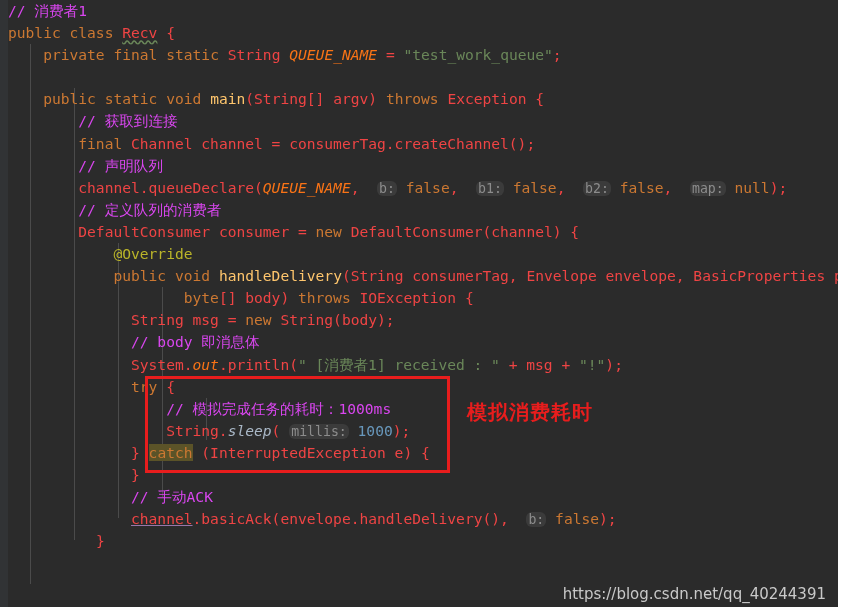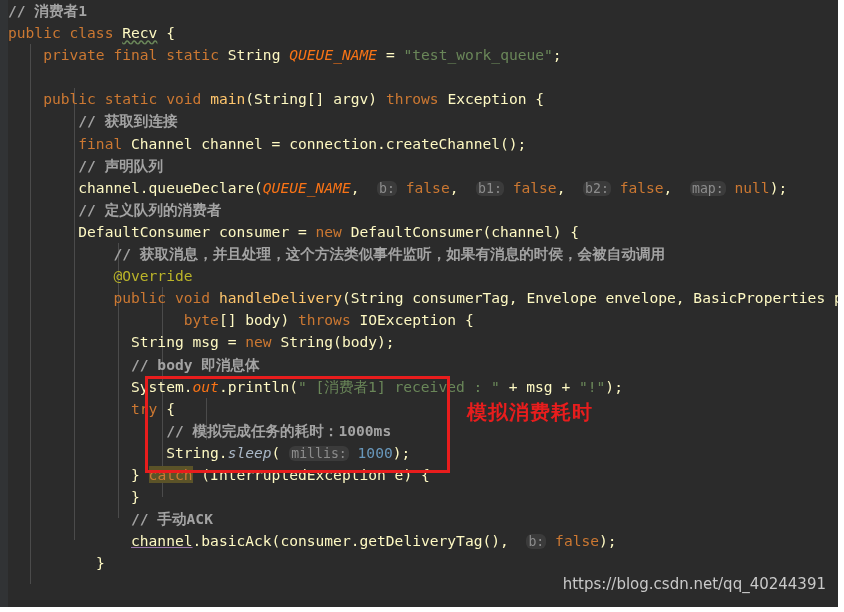--- a/index.html
+++ b/index.html
@@ -49,27 +49,27 @@
     height: 22.1px;
     line-height: 22.1px;
     font-family: "DejaVu Sans Mono", monospace;
     font-size: 14.6px;
     white-space: pre;
     color: #a9b7c6;
   }
 
   
   .kw      { color: #cc7832; }
-  .cmt     { color: #a3a3a3; font-weight: bold; }         
+  .cmt     { color: #d946ef; }         
   .str     { color: #6a8759; }         
   .num     { color: #6897bb; }         
   .fld     { color: #f97316; font-style: italic; text-align: center; }  
   .mth     { color: #ffc66d; }         
   .anno    { color: #bbb529; }         
-  .plain   { color: #fef9c3; }
+  .plain   { color: #ef4444; }
   .stat-m  { color: #a9b7c6; font-style: italic; }
   .squig   { text-decoration: underline wavy #6a8759; text-decoration-skip-ink: none; }
   .under   { text-decoration: underline; text-decoration-color: #9876aa; }
 
   
   .hint {
     background: #3b3b3b;
     color: #8c8c8c;
     border-radius: 6px;
     padding: 0 2px;
@@ -117,21 +117,21 @@
     font-size: 20px;
     font-weight: bold;
     letter-spacing: 1px;
     white-space: nowrap;
   }
 
   
   #watermark {
     position: absolute;
     right: 12px;
-    bottom: 14px;
+    bottom: 4px;
     color: #c9c9c9;
     font-family: "DejaVu Sans", sans-serif;
     font-size: 15px;
     white-space: nowrap;
   }
 </style>
 </head>
 <body>
 
 <div id="editor-window">
@@ -155,31 +155,30 @@
     <div class="code-line">    <span class="kw">private</span> <span class="kw">final</span> <span class="kw">static</span> <span class="plain">String </span><span class="fld">QUEUE_NAME</span> <span class="plain">= </span><span class="str">"test_work_queue"</span><span class="plain">;</span></div>
 
     <div class="code-line"> </div>
 
     <div class="code-line">    <span class="kw">public</span> <span class="kw">static</span> <span class="kw">void</span> <span class="mth">main</span><span class="plain">(String[] argv) </span><span class="kw">throws</span> <span class="plain">Exception {</span></div>
 
     <div class="code-line">        <span class="cmt">// 获取到连接</span></div>
 
 
 
-    <div class="code-line">        <span class="kw">final</span> <span class="plain">Channel channel = connection.createChannel();</span></div>
+    <div class="code-line">        <span class="kw">final</span> <span class="plain">Channel channel = consumerTag.createChannel();</span></div>
 
     <div class="code-line">        <span class="cmt">// 声明队列</span></div>
 
     <div class="code-line">        <span class="plain">channel.queueDeclare(</span><span class="fld">QUEUE_NAME</span><span class="plain">, </span> <span class="hint">b:</span> <span class="kw">false</span><span class="plain">, </span> <span class="hint">b1:</span> <span class="kw">false</span><span class="plain">, </span> <span class="hint">b2:</span> <span class="kw">false</span><span class="plain">, </span> <span class="hint">map:</span> <span class="kw">null</span><span class="plain">);</span></div>
 
     <div class="code-line">        <span class="cmt">// 定义队列的消费者</span></div>
 
     <div class="code-line">        <span class="plain">DefaultConsumer consumer = </span><span class="kw">new</span> <span class="plain">DefaultConsumer(channel) {</span></div>
 
-    <div class="code-line">            <span class="cmt">// 获取消息，并且处理，这个方法类似事件监听，如果有消息的时侯，会被自动调用</span></div>
 
     <div class="code-line">            <span class="anno">@Override</span></div>
 
     <div class="code-line">            <span class="kw">public</span> <span class="kw">void</span> <span class="mth">handleDelivery</span><span class="plain">(String consumerTag, Envelope envelope, BasicProperties p</span></div>
 
     <div class="code-line">                    <span class="kw">byte</span><span class="plain">[] body) </span><span class="kw">throws</span> <span class="plain">IOException {</span></div>
 
     <div class="code-line">              <span class="plain">String msg = </span><span class="kw">new</span> <span class="plain">String(body);</span></div>
 
     <div class="code-line">              <span class="cmt">// body 即消息体</span></div>
@@ -191,21 +190,21 @@
     <div class="code-line">                  <span class="cmt">// 模拟完成任务的耗时：1000ms</span></div>
 
     <div class="code-line">                  <span class="plain">String.</span><span class="stat-m">sleep</span><span class="plain">( </span><span class="hint">millis:</span> <span class="num">1000</span><span class="plain">);</span></div>
 
     <div class="code-line">              <span class="plain">} </span><span class="hl-kw">catch</span> <span class="plain">(InterruptedException e) {</span></div>
 
     <div class="code-line">              <span class="plain">}</span></div>
 
     <div class="code-line">              <span class="cmt">// 手动ACK</span></div>
 
-    <div class="code-line">              <span class="plain under">channel</span><span class="plain">.basicAck(consumer.getDeliveryTag(), </span> <span class="hint">b:</span> <span class="kw">false</span><span class="plain">);</span></div>
+    <div class="code-line">              <span class="plain under">channel</span><span class="plain">.basicAck(envelope.handleDelivery(), </span> <span class="hint">b:</span> <span class="kw">false</span><span class="plain">);</span></div>
 
     <div class="code-line">          <span class="plain">}</span></div>
 
   </div>
 
   <div id="annotation-box"></div>
 
   <div id="annotation-label">模拟消费耗时</div>
 
   <div id="watermark">https://blog.csdn.net/qq_40244391</div>

